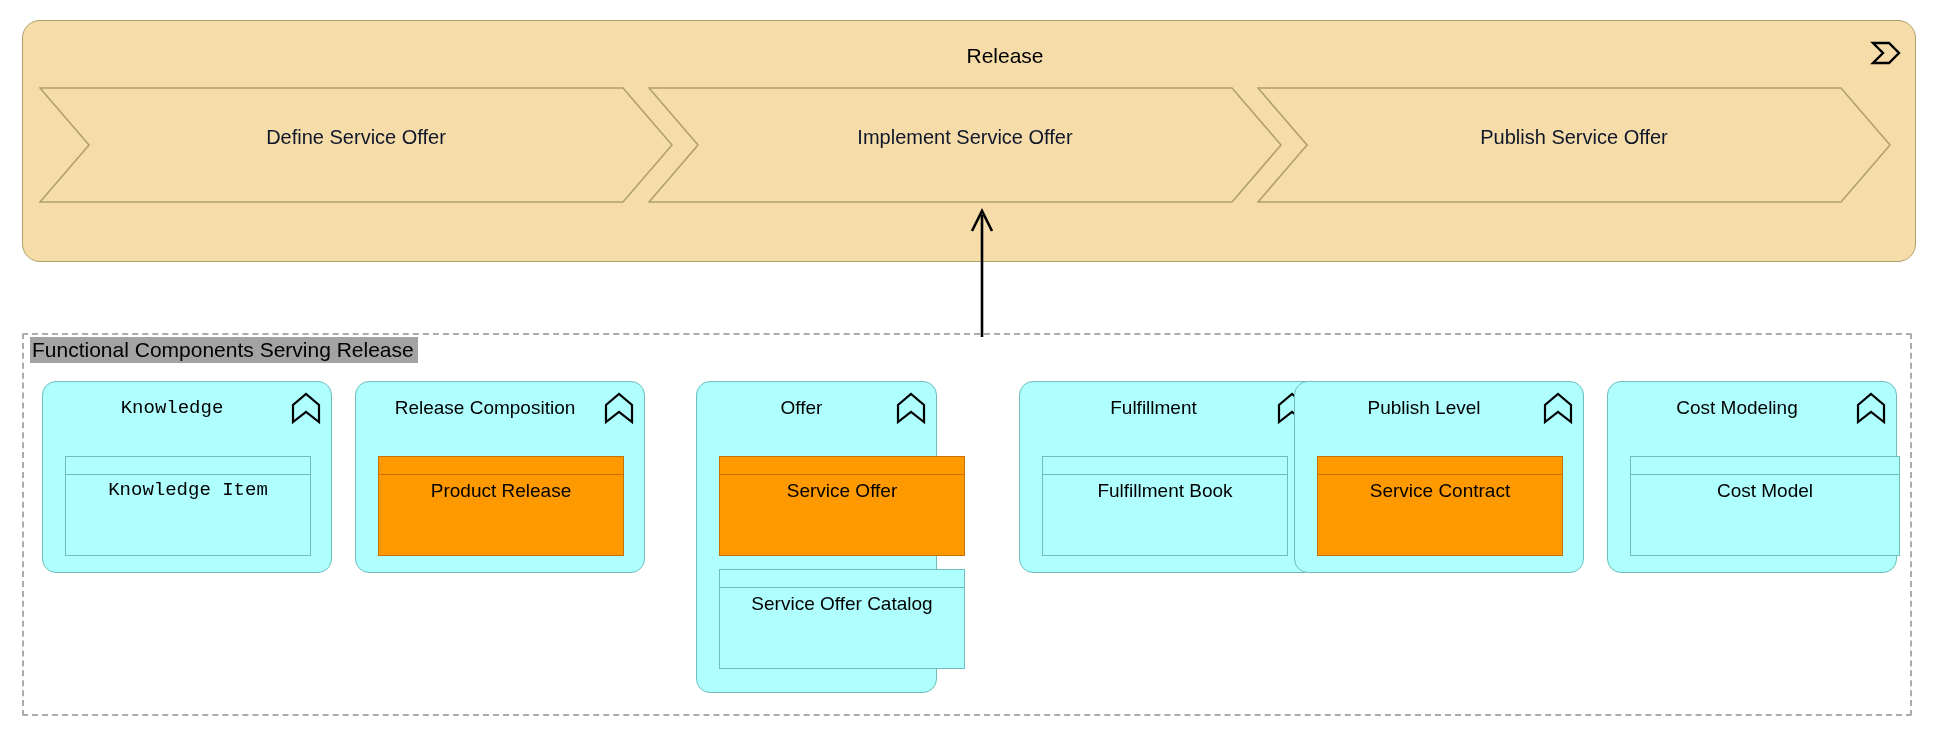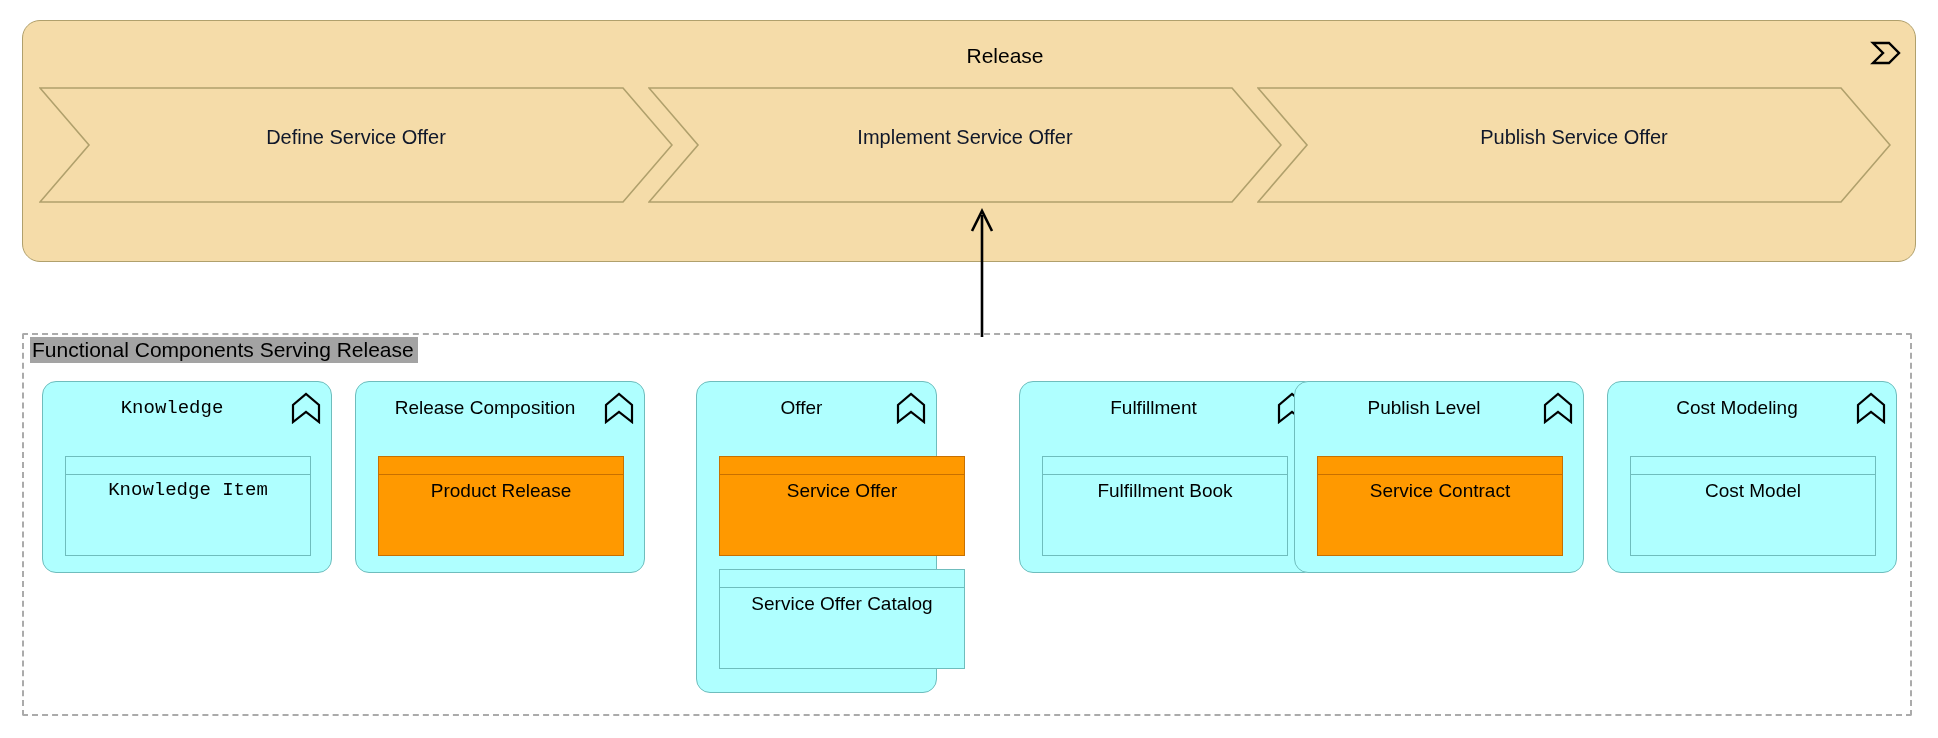--- a/index.html
+++ b/index.html
@@ -284,19 +284,19 @@
     </div>
   </div>
 
   <div class="comp" style="left:1607px; width:290px; height:192px;">
     <div class="comp-title">Cost Modeling</div>
     <div class="comp-icon">
       <svg viewBox="0 0 30 32">
         <path d="M2 30 L2 13 L15 2 L28 13 L28 30 L15 20 Z" fill="none" stroke="#000000" stroke-width="2.2" stroke-linejoin="miter"></path>
       </svg>
     </div>
-    <div class="dataobj" style="left:22px; top:74px; width:246px; height:100px;">
+    <div class="dataobj" style="left:22px; top:74px; width:270px; height:100px;">
       <div class="bar"></div>
       <div class="do-label">Cost Model</div>
     </div>
   </div>
 
 </div>
 
 </body></html>

